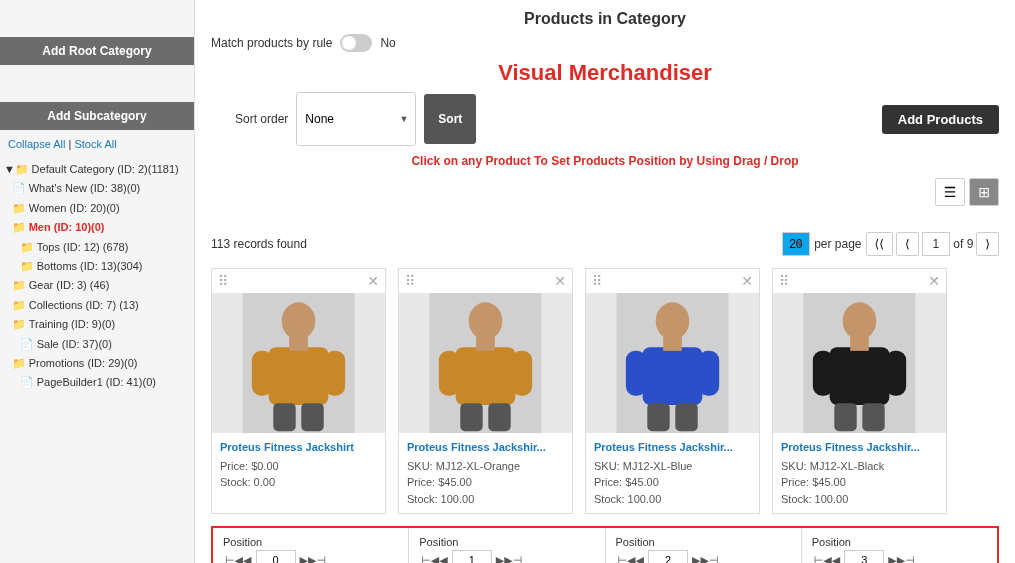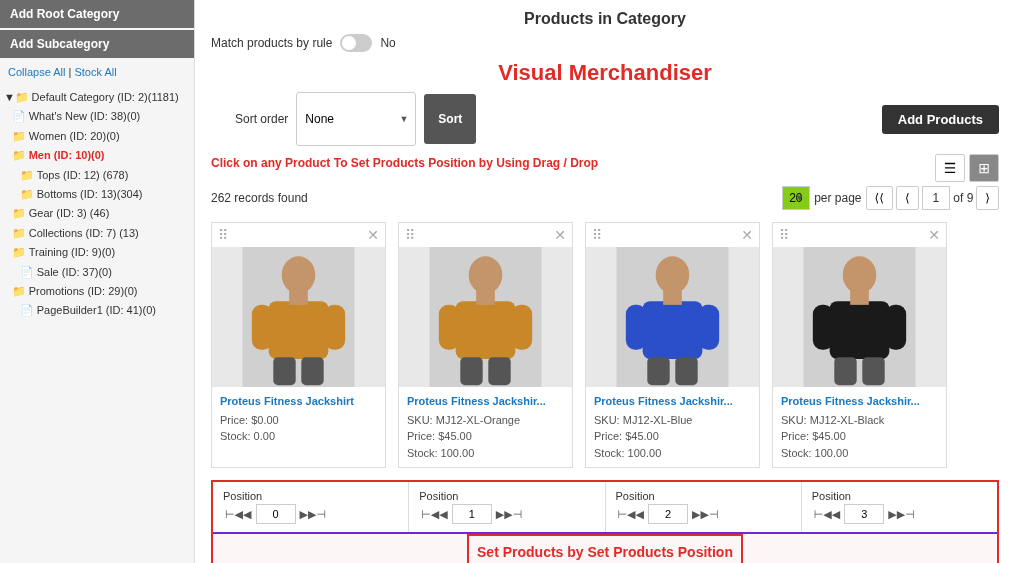--- a/index.html
+++ b/index.html
@@ -1,21 +1,21 @@
 <!DOCTYPE html>
 <html><head>
   <meta charset="utf-8">
   <style>
     * { box-sizing: border-box; margin: 0; padding: 0; }
     body { font-family: Arial, sans-serif; font-size: 12px; background: #fff; color: #333; }
     .layout { display: flex; height: 563px; overflow: hidden; }
 
     
     .sidebar { width: 195px; min-width: 195px; border-right: 1px solid #ddd; padding: 0; background: #f5f5f5; overflow-y: auto; }
-    .sidebar-btn { display: block; width: 100%; padding: 7px 10px; background: #6c6c6c; color: #fff; border: none; cursor: pointer; text-align: left; font-size: 12px; font-weight: bold; margin-bottom: 2px; }
+    .sidebar-btn { display: block; width: 100%; padding: 7px 10px; background: #6c6c6c; color: #fff; border: none; cursor: pointer; text-align: center; font-size: 12px; font-weight: bold; margin-bottom: 2px; margin-top: 37px; }
     .sidebar-btn:first-child { margin-bottom: 2px; }
     .collapse-links { padding: 6px 8px; font-size: 11px; }
     .collapse-links a { color: #1979c3; text-decoration: none; cursor: pointer; }
     .tree { padding: 4px 4px; }
     .tree-item { display: flex; align-items: center; padding: 2px 0; font-size: 11px; line-height: 1.4; cursor: pointer; white-space: nowrap; }
     .tree-item.active { color: #e02b27; font-weight: bold; }
     .tree-indent-1 { padding-left: 8px; }
     .tree-indent-2 { padding-left: 16px; }
 
     
@@ -29,27 +29,27 @@
     .sort-label { font-size: 12px; color: #333; margin-left: 24px; }
     .sort-select { padding: 19px 8px; border: 1px solid #ccc; border-radius: 3px; font-size: 12px; min-width: 120px; background: #fff; appearance: none; }
     .sort-select-wrap { position: relative; display: inline-block; }
     .sort-select-wrap::after { content: '▼'; position: absolute; right: 8px; top: 50%; transform: translateY(-50%); font-size: 9px; color: #555; pointer-events: none; }
     .sort-btn { padding: 18px 14px; background: #555; color: #fff; border: none; border-radius: 3px; cursor: pointer; font-size: 12px; font-weight: bold; }
     .add-products-btn { margin-left: auto; padding: 7px 16px; background: #333; color: #fff; border: none; border-radius: 3px; cursor: pointer; font-size: 13px; font-weight: bold; }
     .click-hint { color: #e02b27; font-weight: bold; text-align: center; font-size: 12px; margin-bottom: 10px; }
     .view-toggle { display: flex; gap: 4px; margin-left: auto; }
     .view-toggle-btn { padding: 5px 8px; background: #fff; border: 1px solid #ccc; cursor: pointer; border-radius: 2px; font-size: 14px; }
     .view-toggle-btn.active { background: #888; color: #fff; }
-    .hint-row { display: flex; align-items: center; margin-bottom: 4px; }
+    .hint-row { display: flex; margin-bottom: 26px; flex-direction: column; }
 
     
     .records-row { display: flex; align-items: center; gap: 8px; margin-bottom: 12px; font-size: 12px; }
     .records-found { font-size: 12px; color: #333; }
     .per-page-wrap { display: flex; align-items: center; gap: 4px; margin-left: auto; }
-    .per-page-select { padding: 4px 6px; border: 1px solid #ccc; font-size: 12px; background: #84cc16; appearance: none; }
+    .per-page-select { padding: 4px 6px; border: 1px solid #ccc; font-size: 12px; background: #0ea5e9; appearance: none; }
     .per-page-select-wrap { position: relative; display: inline-block; }
     .per-page-select-wrap::after { content: '▼'; position: absolute; right: 6px; top: 50%; transform: translateY(-50%); font-size: 9px; color: #555; pointer-events: none; }
     .page-nav { display: flex; align-items: center; gap: 3px; }
     .page-btn { padding: 4px 8px; border: 1px solid #ccc; background: #fff; cursor: pointer; font-size: 12px; border-radius: 2px; }
     .page-num { padding: 4px 10px; border: 1px solid #ccc; background: #fff; font-size: 12px; }
     .of-pages { font-size: 12px; }
 
     
     .product-grid { display: flex; gap: 12px; flex-wrap: wrap; }
     .product-card { border: 1px solid #ddd; background: #fff; width: 175px; position: relative; padding: 0; }
@@ -171,21 +171,21 @@
 
     <div class="hint-row">
       <span class="click-hint">Click on any Product To Set Products Position by Using Drag / Drop</span>
       <div class="view-toggle">
         <button class="view-toggle-btn">☰</button>
         <button class="view-toggle-btn active">⊞</button>
       </div>
     </div>
 
     <div class="records-row">
-      <span class="records-found">262 records found</span>
+      <span class="records-found">113 records found</span>
       <div class="per-page-wrap">
         <div class="per-page-select-wrap">
           <select class="per-page-select">
             <option>20</option>
           </select>
         </div>
         <span>per page</span>
         <div class="page-nav">
           <button class="page-btn">⟨⟨</button>
           <button class="page-btn">⟨</button>

